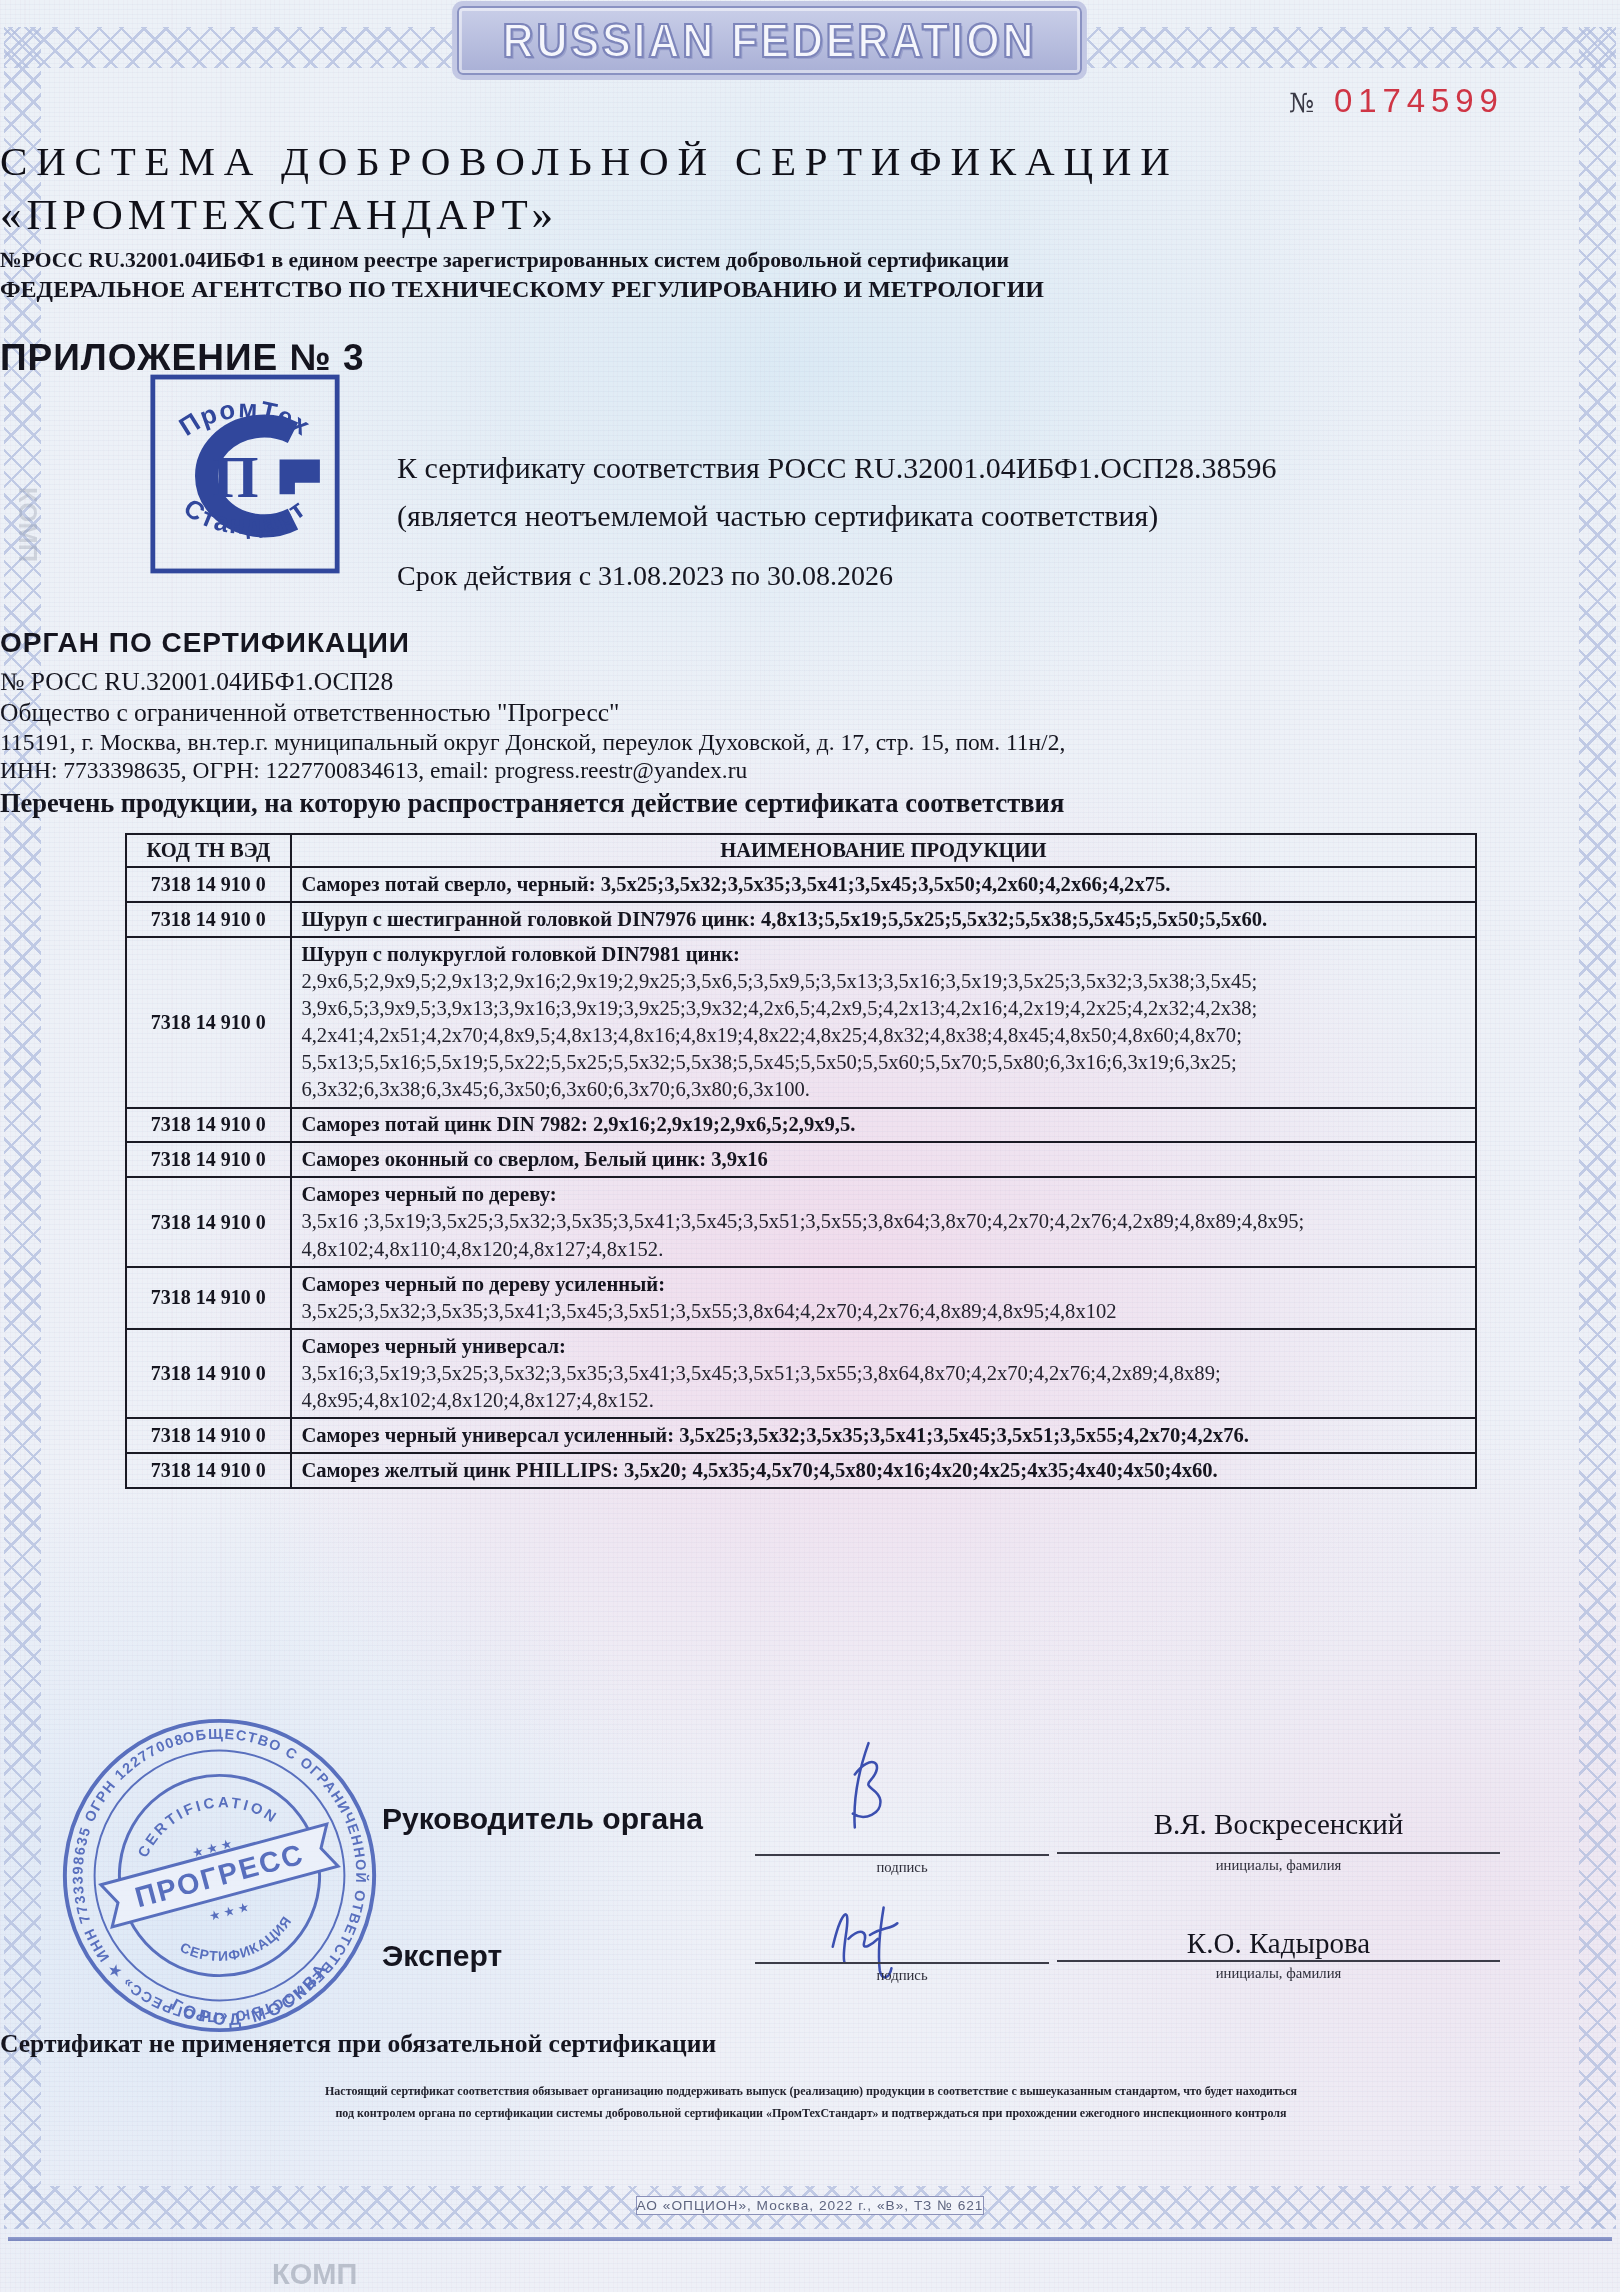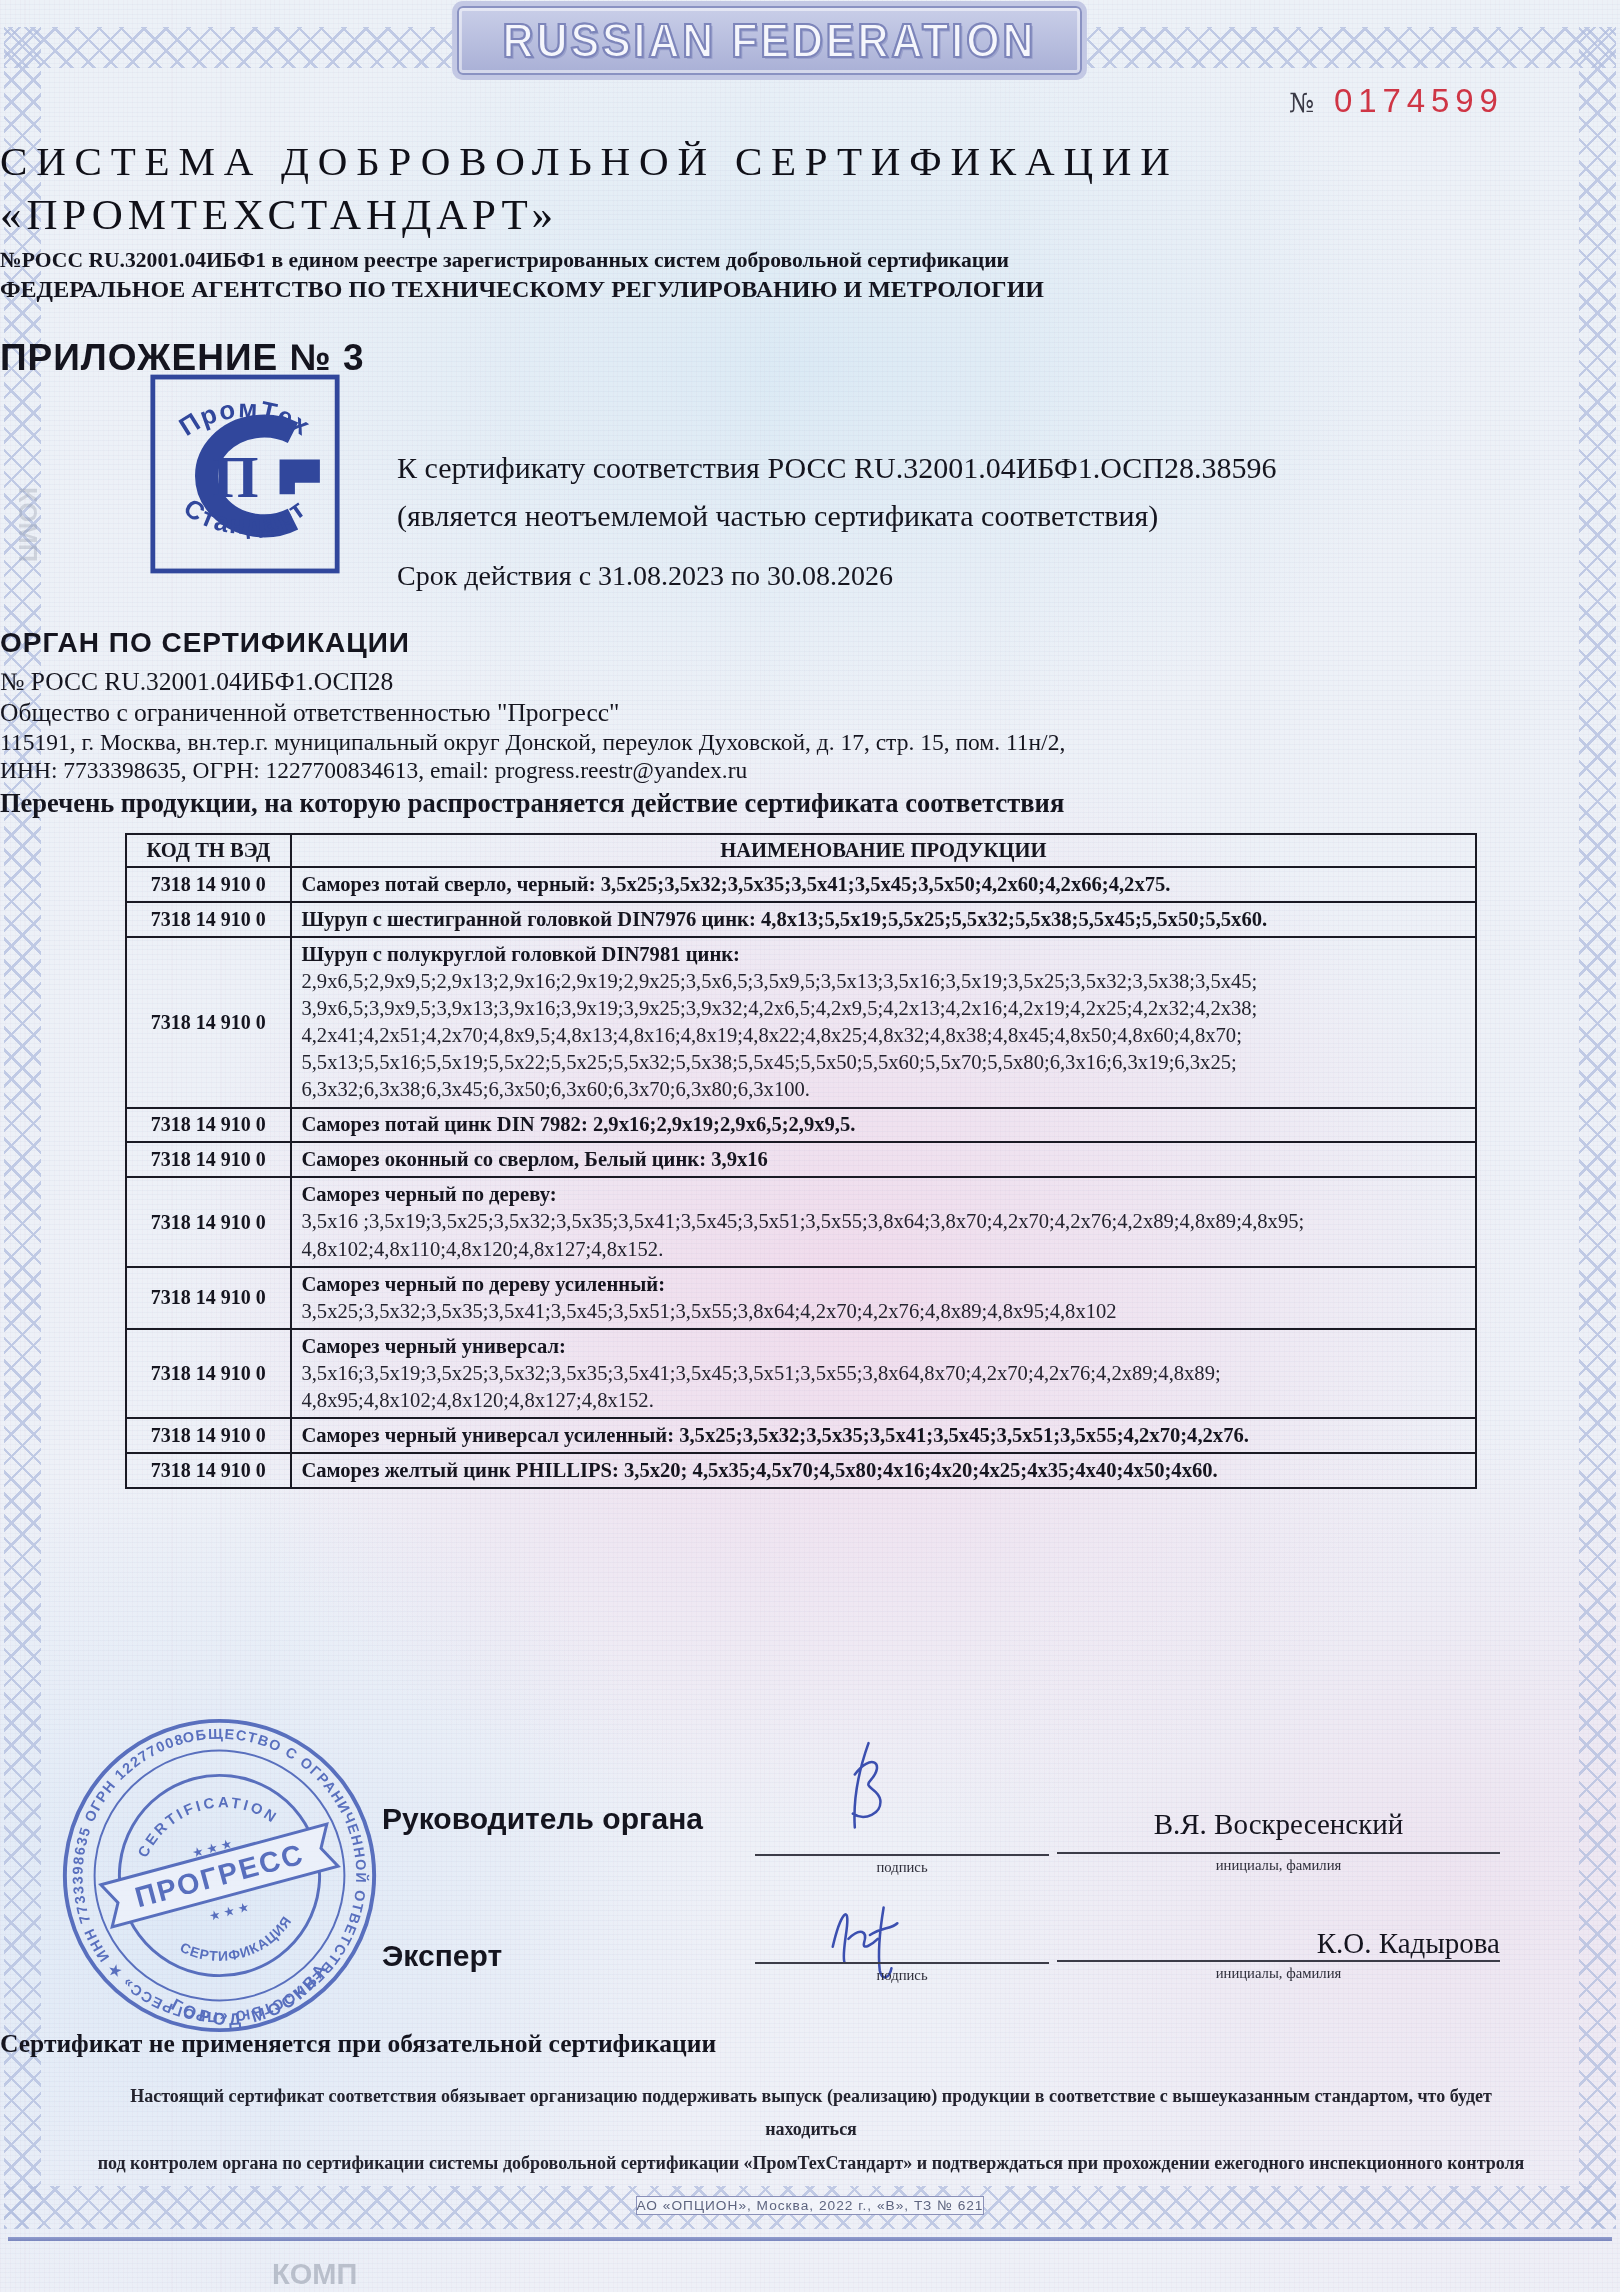--- a/index.html
+++ b/index.html
@@ -85,24 +85,24 @@
   .sigline1{left:755px;top:1854px;width:294px;}
   .nameline1{left:1057px;top:1852px;width:443px;border-top-width:2.9px;}
   .sigline2{left:755px;top:1962px;width:294px;}
   .nameline2{left:1057px;top:1960px;width:443px;border-top-width:2.9px;}
   .lbl{font-size:14.7px;color:#2e2e3a;text-align:center;}
   .siglabel1{left:755px;top:1859px;width:294px;}
   .namelabel1{left:1057px;top:1857px;width:443px;}
   .siglabel2{left:755px;top:1967px;width:294px;}
   .namelabel2{left:1057px;top:1965px;width:443px;}
   .name1{left:1057px;top:1808px;width:443px;text-align:center;font-size:29px;}
-  .name2{left:1057px;top:1927px;width:443px;text-align:right;font-size:29px;}
+  .name2{left:1057px;top:1927px;width:443px;text-align:center;font-size:29px;}
 
   .not-applicable{top:2029px;font-size:25.5px;font-weight:700;}
-  .fineprint{top:2080px;left:83px;width:1456px;text-align:center;font-size:18px;font-weight:700;line-height:1.85;color:#23232e;}
+  .fineprint{top:2080px;left:83px;width:1456px;text-align:center;font-size:12px;font-weight:700;line-height:1.85;color:#23232e;}
   .printbox{top:2196px;left:0;right:0;display:flex;justify-content:center;}
   .printbox span{border:1px solid #8a90b8;background:#f2f4fa;padding:1px 0;
     font-family:"Liberation Sans",sans-serif;font-size:13.7px;color:#5d647f;letter-spacing:1px;}
 
   .artifact{font-family:"Liberation Sans",sans-serif;font-weight:700;color:#8b93a3;opacity:.5;}
   .artifact1{left:272px;top:2258px;font-size:29px;}
   .artifact2{left:-9.8px;top:510px;font-size:25.5px;transform:rotate(90deg);opacity:.3;}
 </style>
 </head>
 <body>

